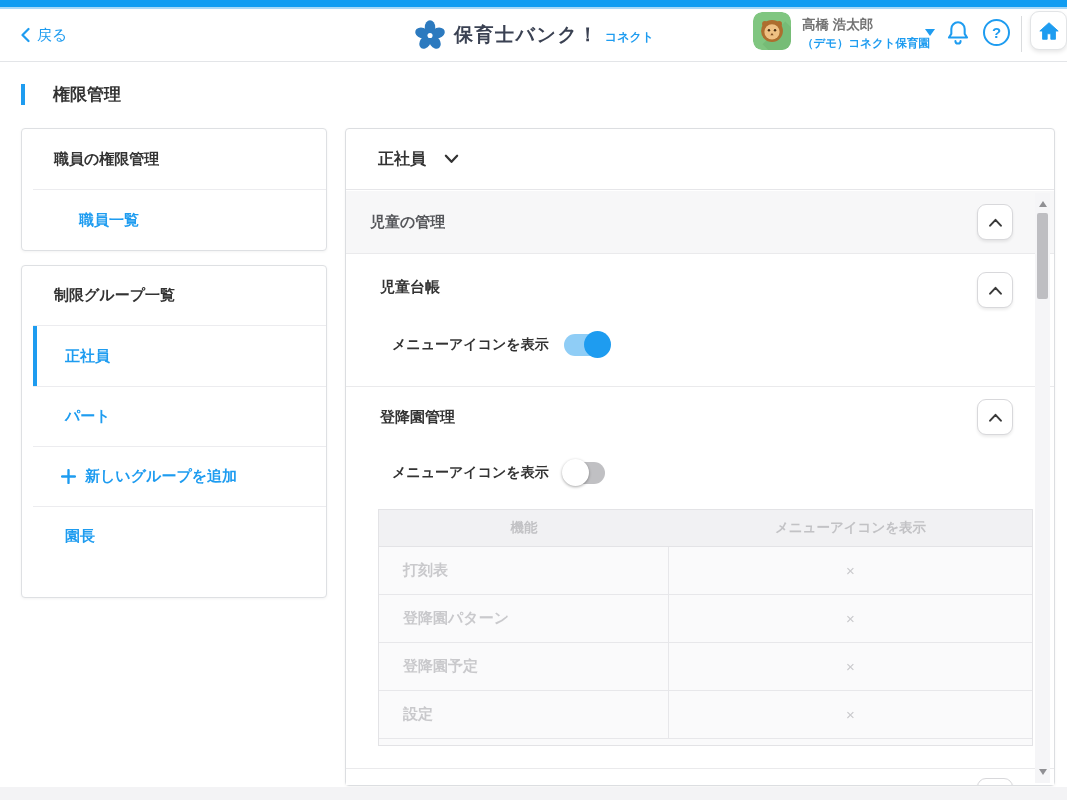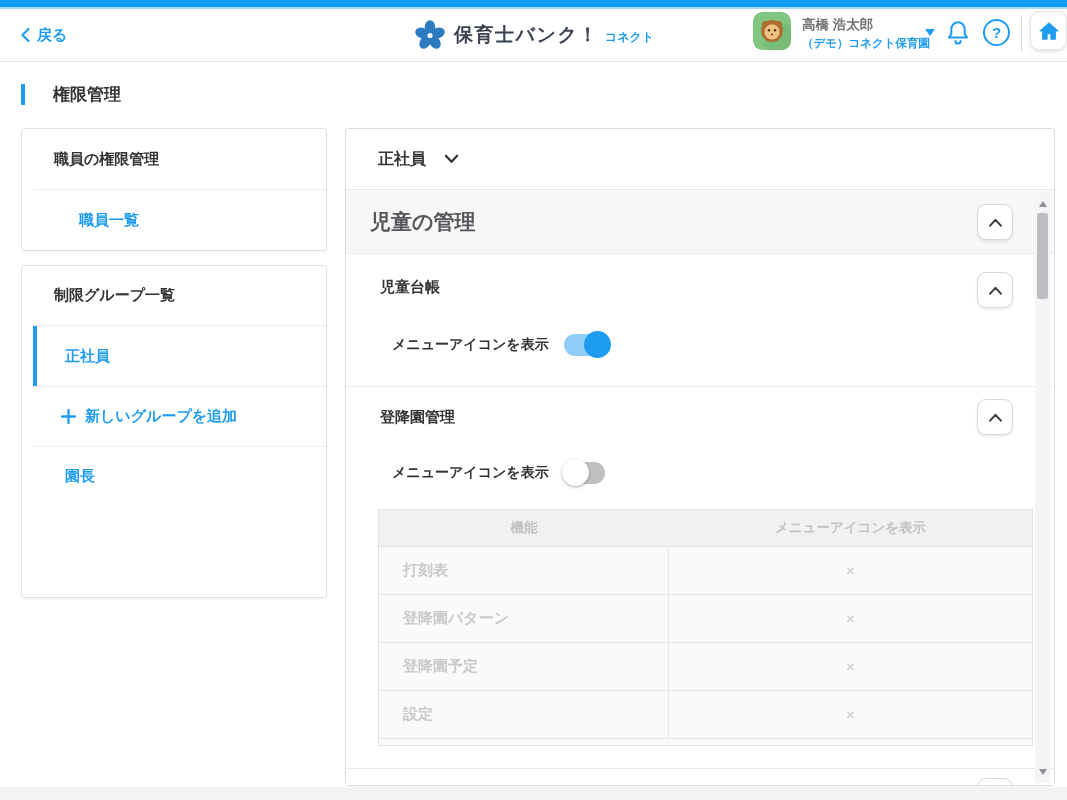--- a/index.html
+++ b/index.html
@@ -5,21 +5,21 @@
   * { margin:0; padding:0; box-sizing:border-box; }
   html,body { width:1067px; height:800px; }
   body { font-family:"Liberation Sans","DejaVu Sans",sans-serif; background:#ffffff; color:#333; }
   #app { position:relative; width:1067px; height:800px; overflow:hidden; background:#fff; }
 
   
   #top-strip  { position:absolute; top:0; left:0; right:0; height:7px; background:#119DF2; }
   #top-strip2 { position:absolute; top:7px; left:0; right:0; height:2px; background:#A9D9F8; }
   #header { position:absolute; top:9px; left:0; right:0; height:53px; background:#fff; border-bottom:1px solid #E3E5E8; }
 
-  #back-link { position:absolute; left:20px; top:0; bottom:0; display:flex; align-items:center; gap:7px; color:#1E9CF0; font-size:15px; font-weight:700; cursor:pointer; }
+  #back-link { position:absolute; left:20px; top:0; bottom:0; display:flex; align-items:center; gap:7px; color:#1E9CF0; font-size:15px; font-weight:400; cursor:pointer; }
 
   #logo { position:absolute; left:50%; transform:translateX(-50%); top:0; bottom:0; display:flex; align-items:center; gap:8px;text-align:right; }
   #logo .wordmark { display:flex; align-items:baseline; gap:6px; }
   #logo .brand { font-family:"Liberation Serif","DejaVu Serif",serif; font-weight:700; font-size:19px; color:#3A4152; letter-spacing:1.5px; }
   #logo .badge { font-size:12px; font-weight:700; color:#1E9CF0; }
 
   #user-cluster { position:absolute; top:0; left:0; right:0; bottom:0; }
   #avatar { position:absolute; left:753px; top:3px; width:38px; height:38px; border-radius:9px; overflow:hidden; cursor:pointer; }
   #user-names { position:absolute; left:802px; top:6px; line-height:1.5; cursor:pointer; }
   #user-names .uname { color:#737373; font-size:13.5px; font-weight:700; }
@@ -48,21 +48,21 @@
   .group-item.active::before { content:""; position:absolute; left:0; top:0; bottom:0; width:4px; background:#1E9CF0; }
   #add-group-item { padding-left:28px; gap:9px; }
 
   
   #main-card { position:absolute; left:345px; top:128px; width:710px; height:658px; background:#fff; border:1px solid #DCDEE1; border-radius:4px; box-shadow:0 1px 3px rgba(0,0,0,.05); }
   #mc-header { position:absolute; top:0; left:0; right:0; height:61px; display:flex; align-items:center; gap:18px; padding-left:32px; border-bottom:1px solid #E6E6E9; cursor:pointer; }
   #mc-header .sel { font-size:16px; font-weight:700; color:#333; }
   #mc-scroll { position:absolute; top:62px; left:0; right:0; bottom:0; overflow:hidden; }
 
   #category-row { position:relative; height:63px; background:#F7F7F8; border-bottom:1px solid #EAEAEC; display:flex; align-items:center; padding-left:24px; }
-  #category-row .cat-title { font-size:21px; font-weight:700; color:#55565A; }
+  #category-row .cat-title { font-size:15px; font-weight:700; color:#55565A; }
 
   .collapse-btn { position:absolute; right:41px; width:36px; height:36px; background:#fff; border:1px solid #D8D8DB; border-radius:9px; box-shadow:0 2px 3px rgba(0,0,0,.08); display:flex; align-items:center; justify-content:center; cursor:pointer; }
   #category-row .collapse-btn { top:13px; }
 
   .section { position:relative; border-bottom:1px solid #EAEAEC; background:#fff; }
   #section-daicho { height:133px; }
   #section-tokoen { height:382px; }
   #section-next { height:17px; border-bottom:none; }
   .sec-title { position:absolute; left:34px; font-size:15px; font-weight:700; color:#333; }
   #section-daicho .sec-title { top:24px; }
@@ -192,20 +192,23 @@
     <div class="sc-item" id="staff-list-item">
       <span>職員一覧</span>
     </div>
   </div>
 
   <div id="side-card2" class="side-card">
     <div class="sc-header">制限グループ一覧</div>
     <div class="sc-item group-item active">
       <span>正社員</span>
     </div>
+    <div class="sc-item group-item">
+      <span>パート</span>
+    </div>
     <div class="sc-item" id="add-group-item">
       <span>
         <svg width="15" height="15" viewBox="0 0 14 14">
             <path d="M7 1 V13 M1 7 H13" stroke="#1E9CF0" stroke-width="2.2" stroke-linecap="round"></path>
           </svg>
       </span>
       <span>新しいグループを追加</span>
     </div>
     <div class="sc-item group-item">
       <span>園長</span>

